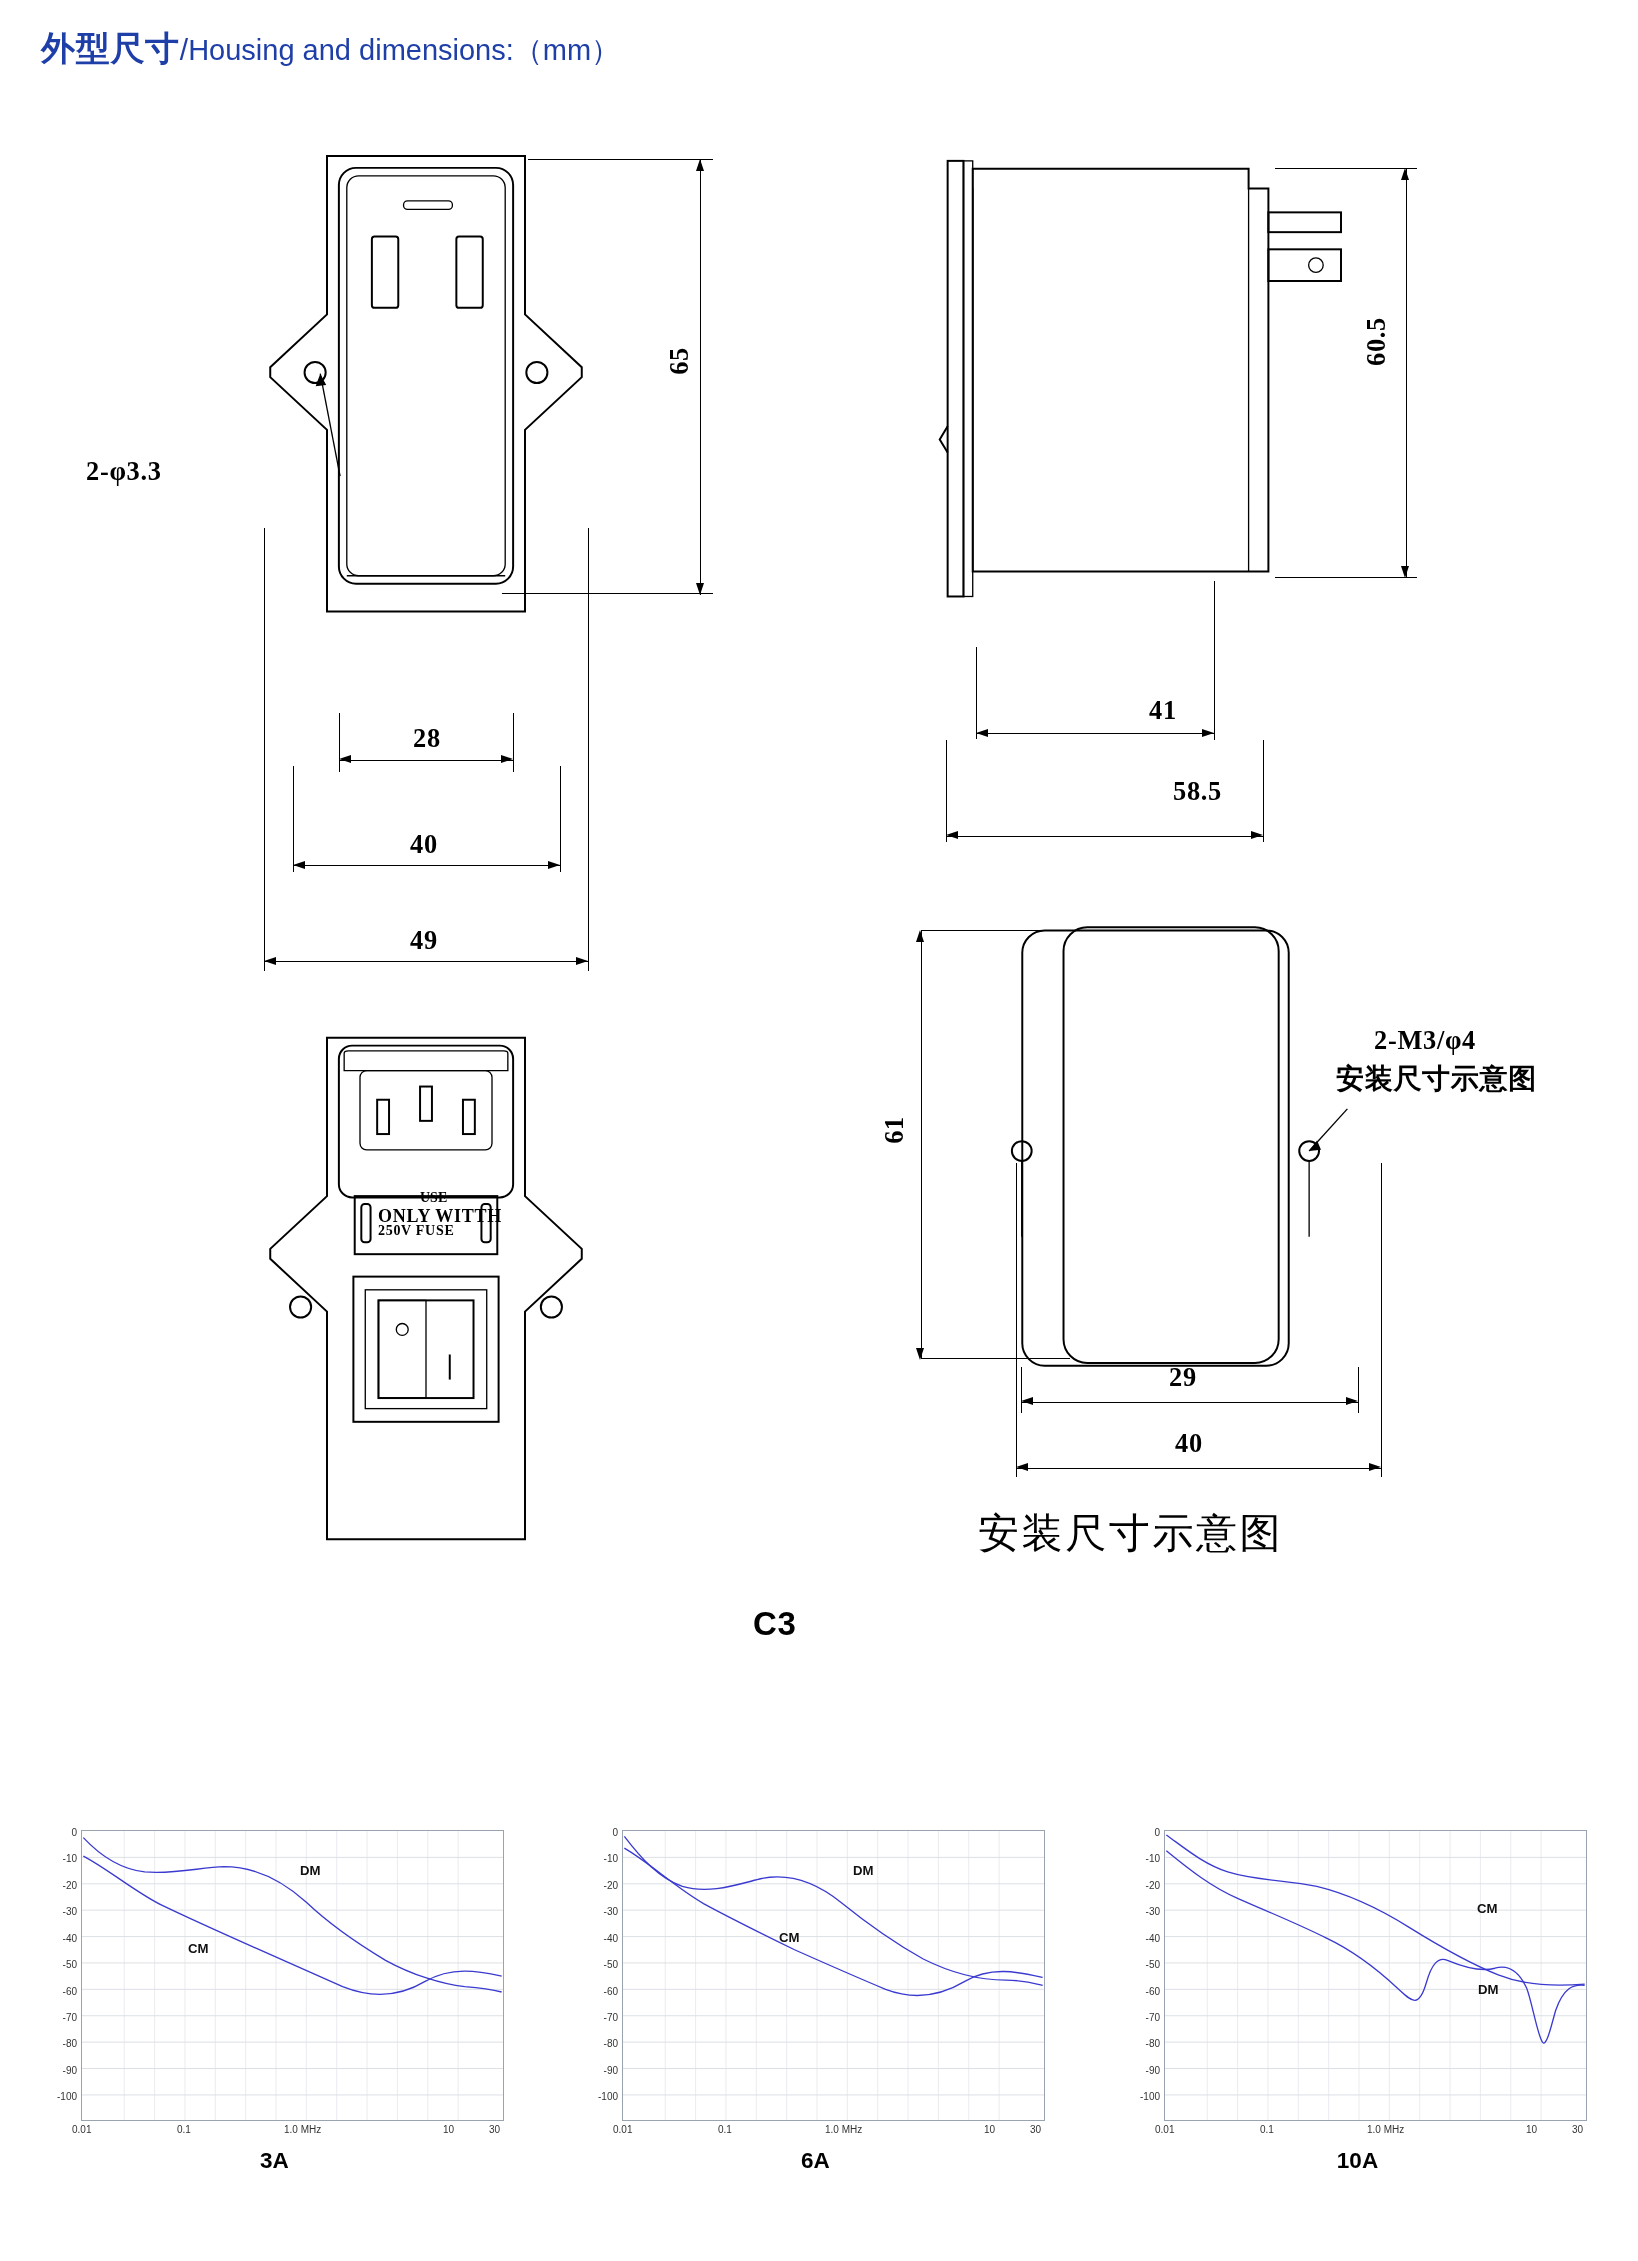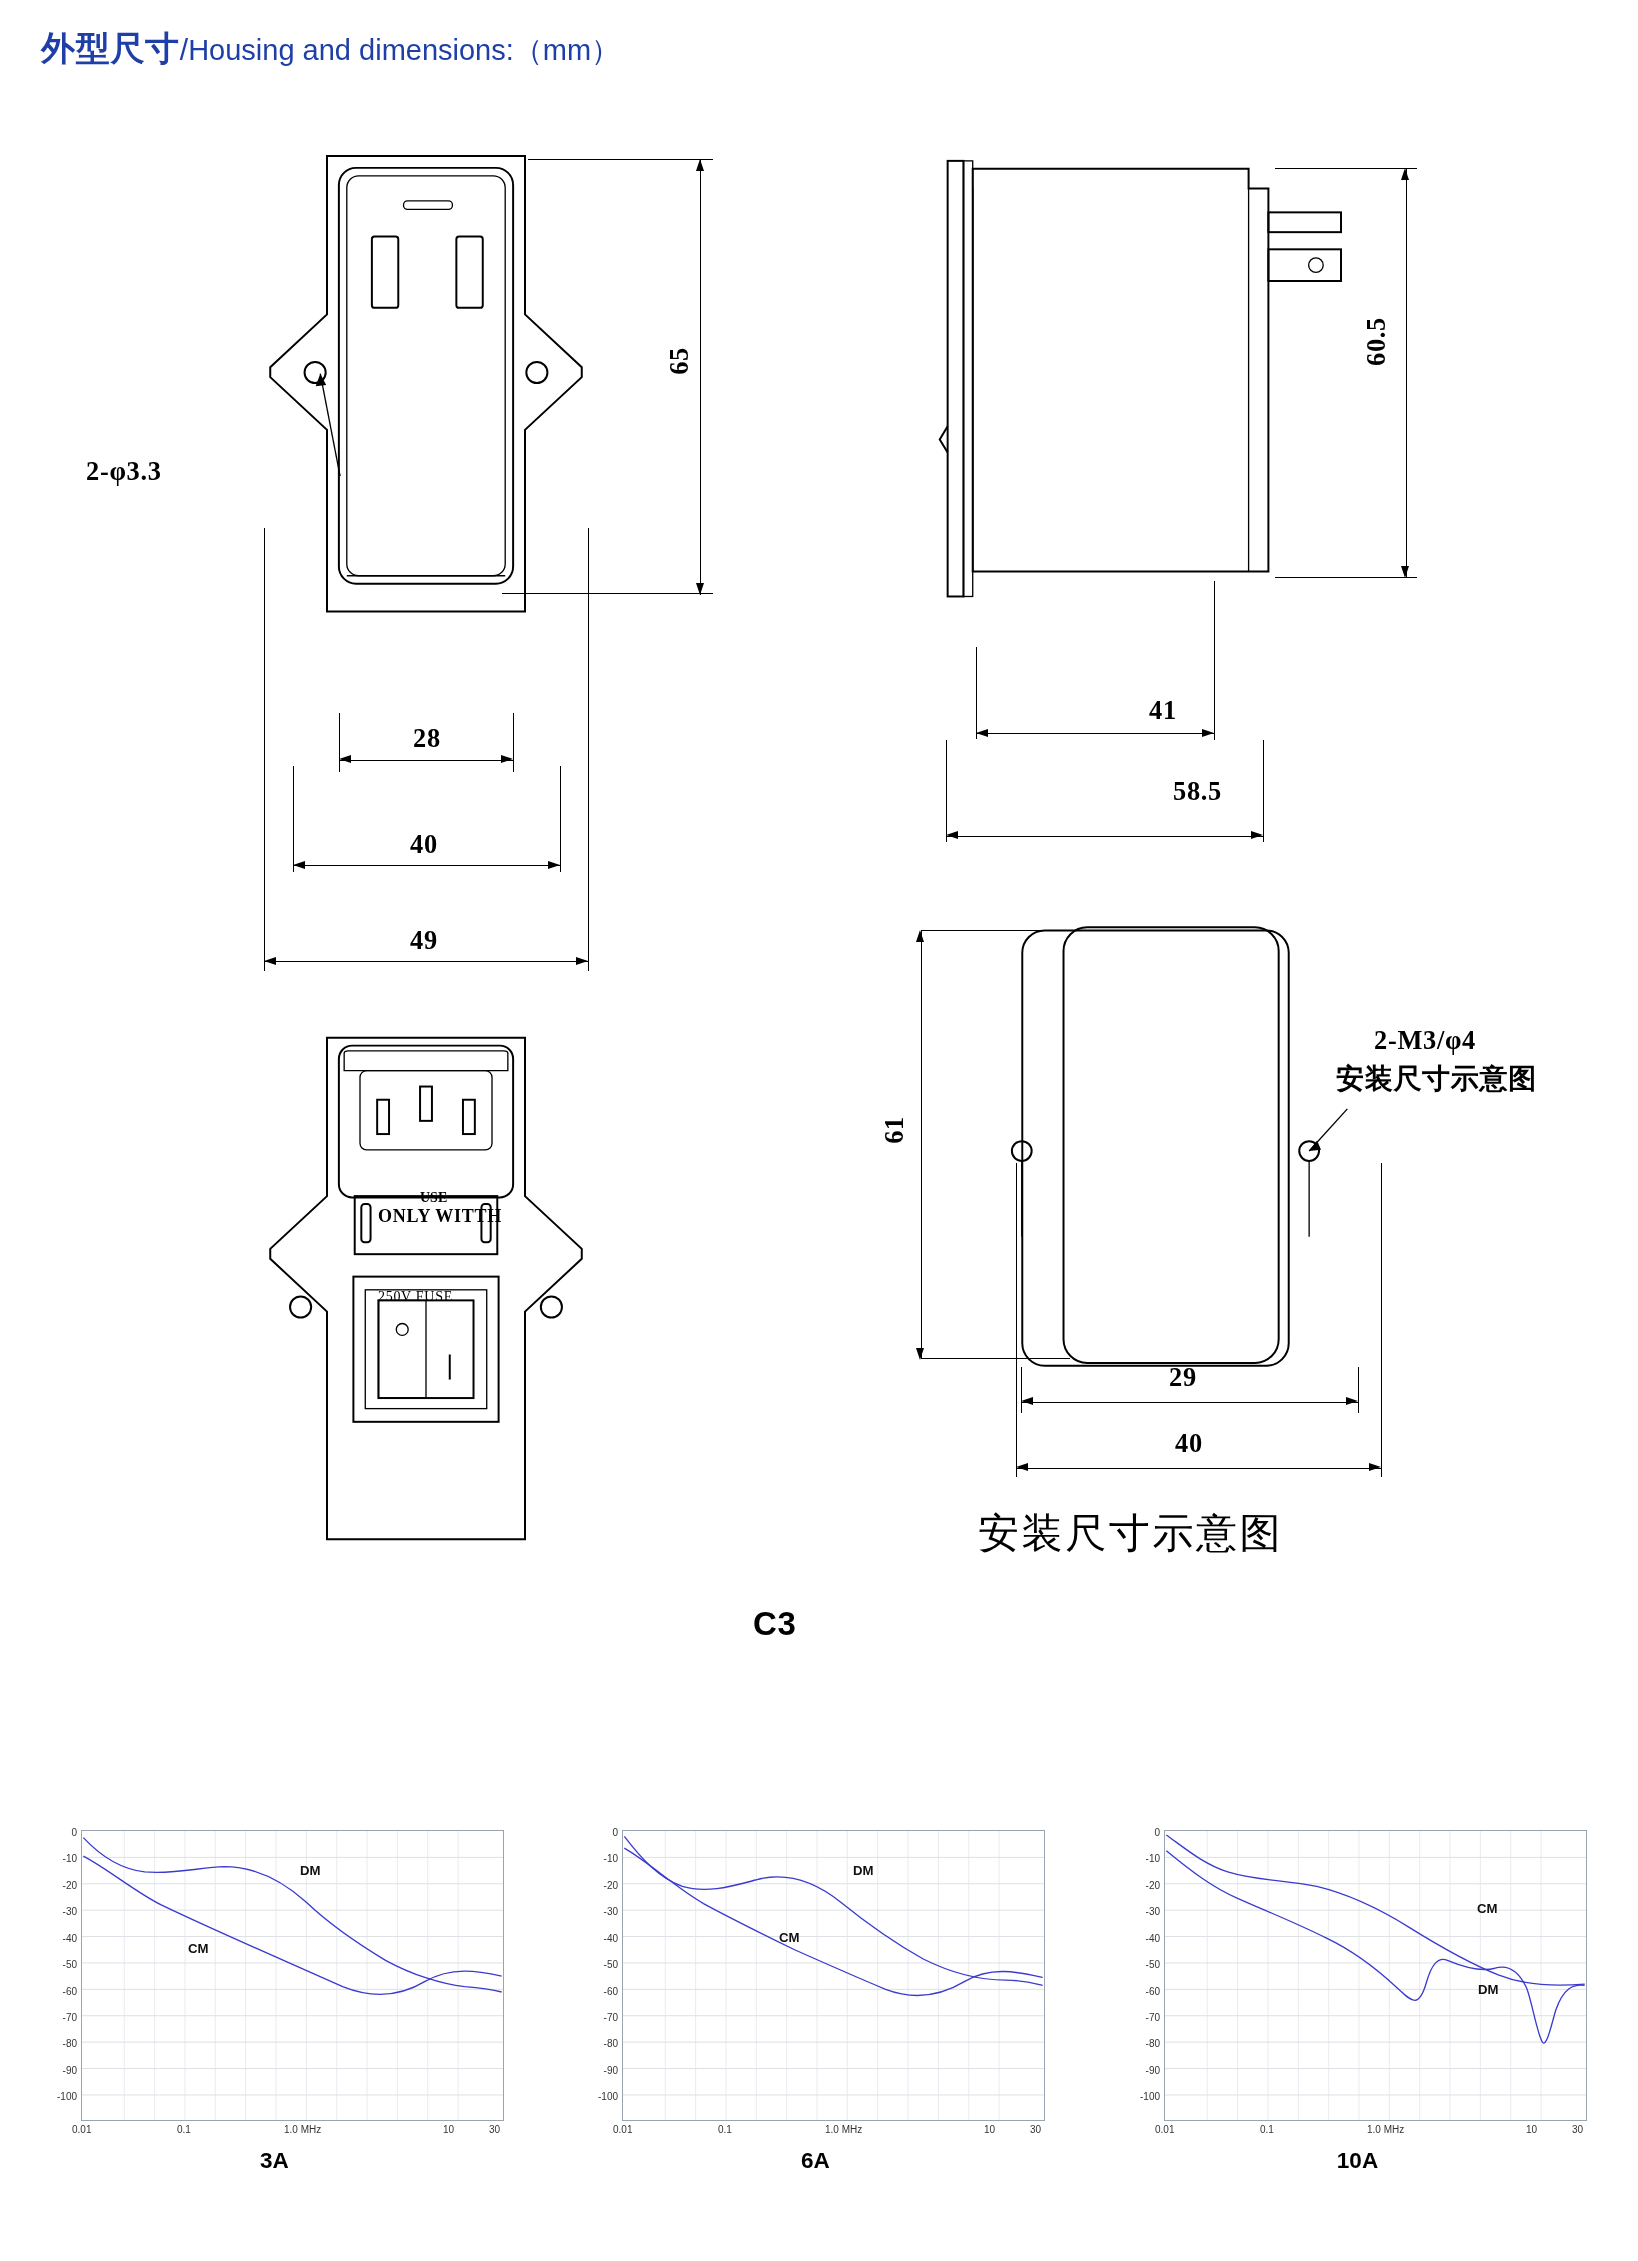--- a/index.html
+++ b/index.html
@@ -195,21 +195,21 @@
       <rect x="140" y="372" width="220" height="220" fill="none" stroke="#000" stroke-width="3"></rect>
       <rect x="158" y="392" width="184" height="180" fill="none" stroke="#000" stroke-width="2"></rect>
       <rect x="178" y="408" width="144" height="148" fill="none" stroke="#000" stroke-width="3"></rect>
       <rect x="178" y="408" width="72" height="148" fill="none" stroke="#000" stroke-width="2"></rect>
       <circle cx="214" cy="452" r="9" fill="none" stroke="#000" stroke-width="2"></circle>
       <line x1="286" y1="490" x2="286" y2="528" stroke="#000" stroke-width="3"></line>
     </svg>
   </div>
   <div class="fuse-txt" style="position:absolute;left:420px;top:1190px;font-size:14px;font-family:'Liberation Serif',serif;font-weight:bold;text-align:center;">USE</div>
   <div class="fuse-txt" style="position:absolute;left:378px;top:1206px;font-size:18px;font-family:'Liberation Serif',serif;font-weight:bold;letter-spacing:0.7px;">ONLY  WITTH</div>
-  <div class="fuse-txt" style="position:absolute;left:378px;top:1289px;font-size:14px;font-family:'Liberation Serif',serif;font-weight:normal;letter-spacing:0.7px;">250V   FUSE</div>
+  <div class="fuse-txt" style="position:absolute;left:378px;top:1223px;font-size:14px;font-family:'Liberation Serif',serif;font-weight:bold;letter-spacing:0.7px;">250V   FUSE</div>
 
   <div id="mv">
     <svg width="277" height="462" viewBox="0 0 420 700">
       <rect x="8" y="8" width="404" height="660" rx="34" ry="34" fill="none" stroke="#000" stroke-width="3"></rect>
       <circle cx="-60" cy="340" r="14" fill="none" stroke="#000" stroke-width="0"></circle>
     </svg>
   </div>
 
   <svg style="position:absolute;left:1062px;top:926px;" width="238" height="462" viewBox="0 0 360 700">
     <rect x="2" y="2" width="326" height="660" rx="36" ry="36" fill="none" stroke="#000" stroke-width="3"></rect>

